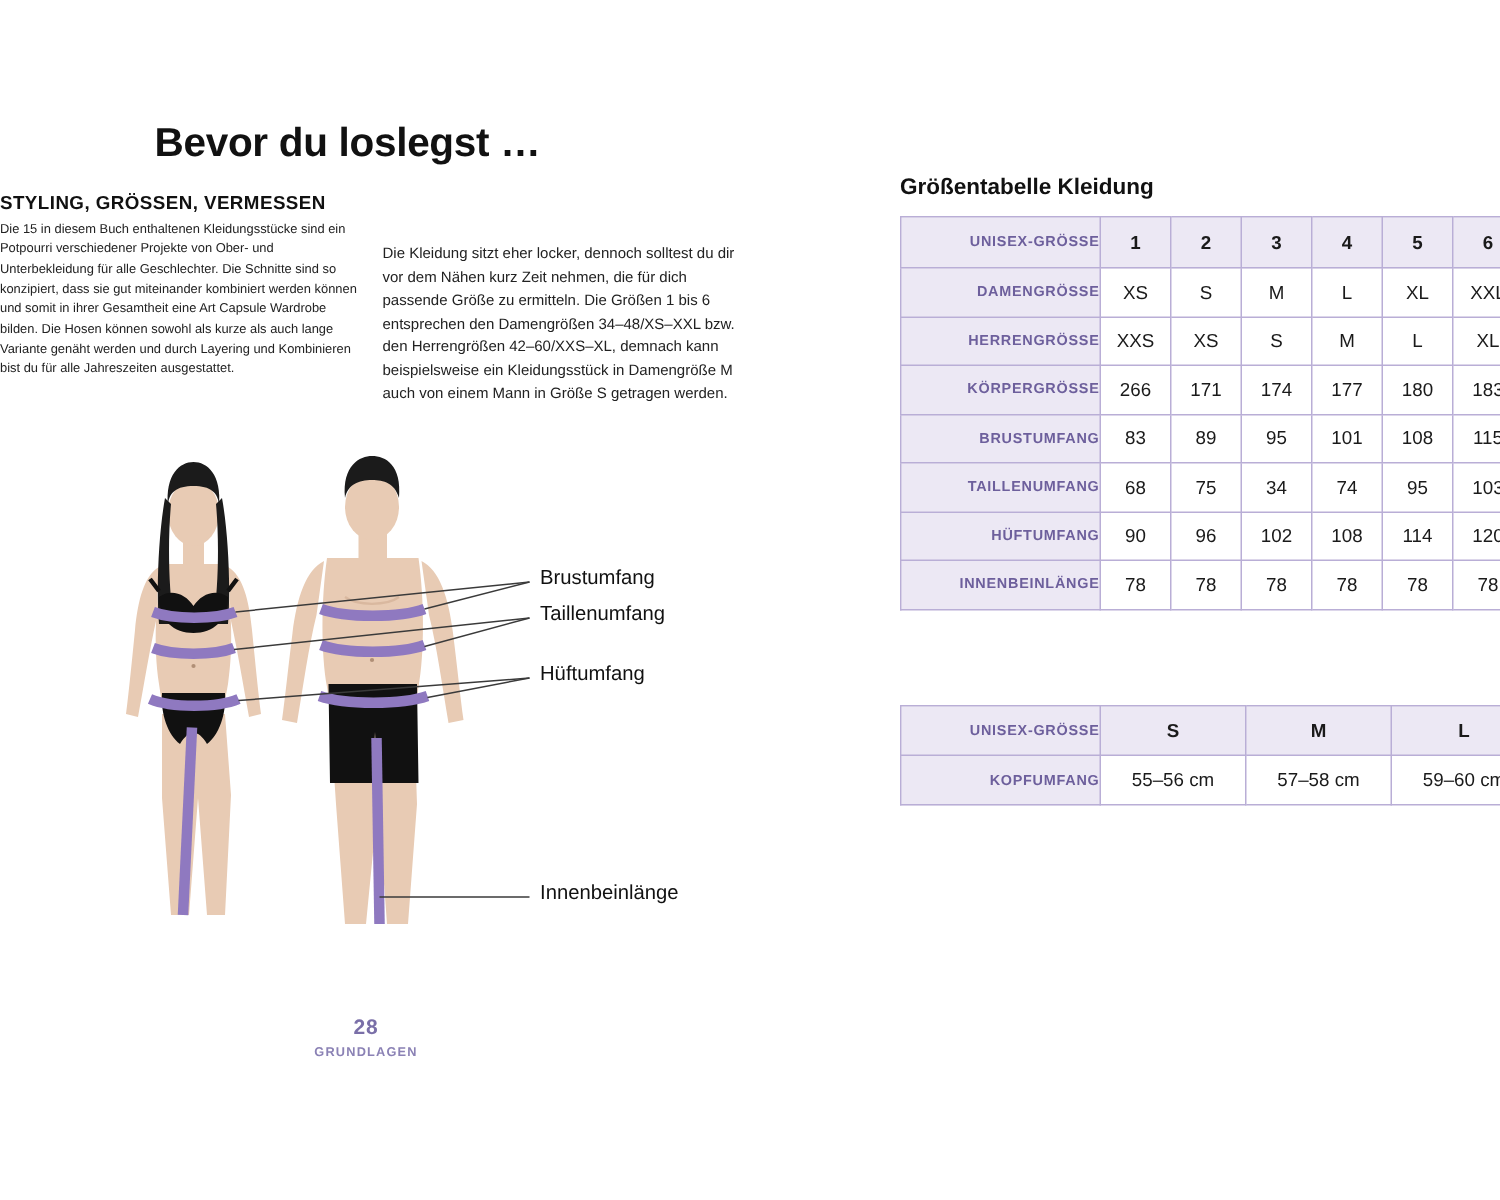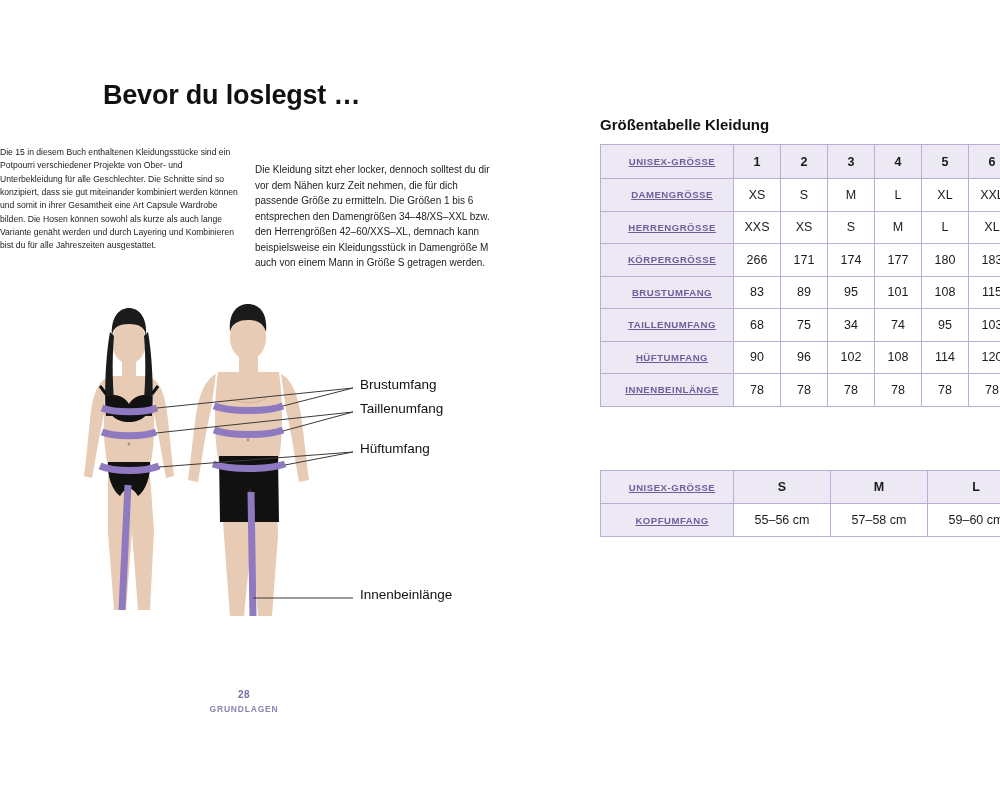--- a/index.html
+++ b/index.html
@@ -85,25 +85,24 @@
     color: #111;
     white-space: nowrap;
   }
   
   .folio {
     position: absolute;
     text-align: center;
     width: 200px;
   }
   .folio .num {
-    font-size: 10px;
+    font-size: 14px;
     font-weight: bold;
     color: #7a6fa8;
     letter-spacing: 0.5px;
-    margin-top: 13px;
   }
   .folio .cap {
     margin-top: 4px;
     font-size: 8.5px;
     font-weight: bold;
     color: #8b82b5;
     letter-spacing: 0.8px;
   }
   .folio-left { left: 144px; top: 676px; }
   .folio-right { left: 694px; top: 676px; }
@@ -127,24 +126,23 @@
     font-size: 12.5px;
     color: #1a1a1a;
     padding: 0;
   }
   table.size-table td.rowhead {
     background: #ece8f4;
     color: #6d5f9c;
     font-weight: bold;
     font-size: 9.6px;
     letter-spacing: 0.5px;
-    text-align: center;
+    text-align: right;
     padding-left: 10px;
     width: 122px;
-    text-decoration: underline;
   }
   table.size-table tr.headrow td {
     background: #ece8f4;
     font-weight: bold;
     font-size: 12.5px;
     color: #1a1a1a;
     height: 33px;
   }
   table.size-table tr.headrow td.rowhead {
     font-size: 9.6px;
@@ -165,20 +163,21 @@
   .guide { stroke: #3a3a3a; stroke-width: 1; fill: none; }
 </style>
 </head>
 <body>
 
 <div class="spread">
 
   <div class="page-left">
 
     <div class="headline">Bevor du loslegst …</div>
+    <div class="subhead">STYLING, GRÖSSEN, VERMESSEN</div>
     <div class="col-left">Die 15 in diesem Buch enthaltenen Kleidungsstücke sind ein Potpourri verschiedener Projekte von Ober- und Unterbekleidung für alle Geschlechter. Die Schnitte sind so konzipiert, dass sie gut miteinander kombiniert werden können und somit in ihrer Gesamtheit eine Art Capsule Wardrobe bilden. Die Hosen können sowohl als kurze als auch lange Variante genäht werden und durch Layering und Kombinieren bist du für alle Jahreszeiten ausgestattet.</div>
     <div class="col-right">Die Kleidung sitzt eher locker, dennoch solltest du dir vor dem Nähen kurz Zeit nehmen, die für dich passende Größe zu ermitteln. Die Größen 1 bis 6 entsprechen den Damengrößen 34–48/XS–XXL bzw. den Herrengrößen 42–60/XXS–XL, demnach kann beispielsweise ein Kleidungsstück in Damengröße M auch von einem Mann in Größe S getragen werden.</div>
 
     <div class="figure-wrap">
       <svg width="480" height="370" viewBox="0 0 480 370" xmlns="http://www.w3.org/2000/svg">
 
         <g>
 
           <path class="skin" d="M88 196 L130 196 L134 250 L130 330 L118 330 L112 252 L106 330 L94 330 L88 252 Z"></path>
 

